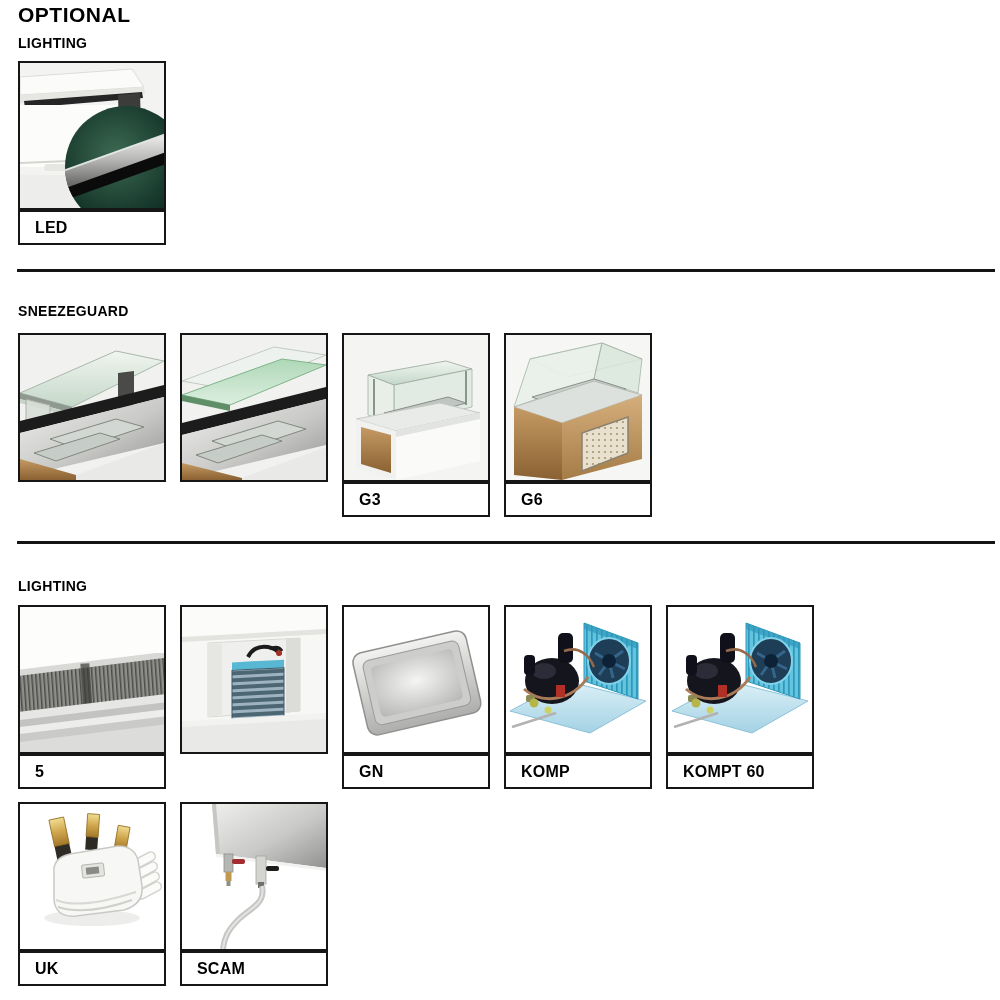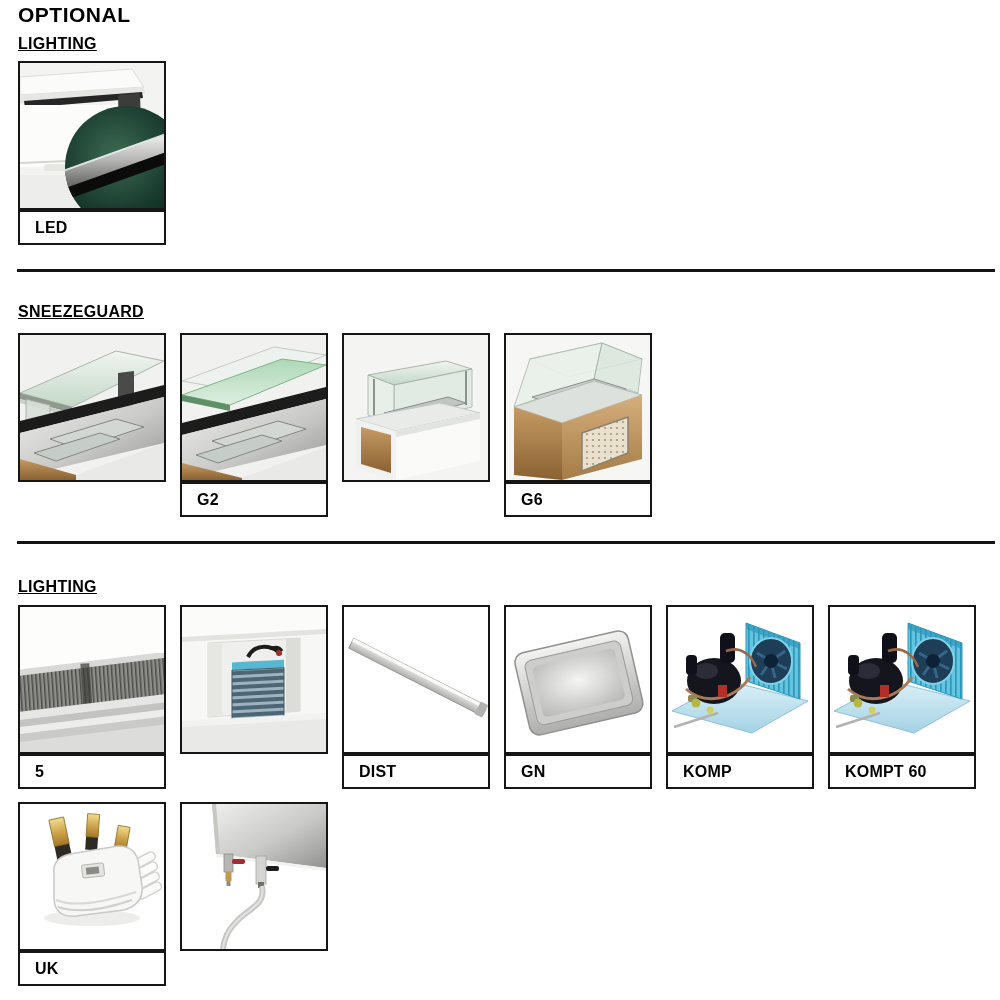--- a/index.html
+++ b/index.html
@@ -2,21 +2,21 @@
 <html><head>
 <meta charset="utf-8">
 <style>
   html,body{margin:0;padding:0;background:#ffffff;}
   .page{
     position:relative;width:1000px;height:1000px;background:#ffffff;
     font-family:"Liberation Sans","DejaVu Sans",sans-serif;color:#000;
     overflow:hidden;
   }
   .h-main{position:absolute;left:18px;font-size:21px;font-weight:bold;letter-spacing:.5px;}
-  .h-sec{position:absolute;left:18px;font-size:16px;font-weight:bold;letter-spacing:.3px;text-decoration:underline;}
+  .h-sec{position:absolute;left:18px;font-size:14px;font-weight:bold;letter-spacing:.3px;}
   .divider{position:absolute;left:17px;width:978px;height:3px;background:#141414;}
   .row{position:absolute;left:18px;display:flex;gap:14px;}
   .item{width:148px;}
   .item-image{
     box-sizing:border-box;width:148px;height:149px;
     border:2px solid #161616;background:#fff;overflow:hidden;
   }
   .item-image svg{display:block;width:144px;height:145px;}
   .item-label{
     box-sizing:border-box;width:148px;height:35px;
@@ -167,42 +167,42 @@
           <polygon points="0,60 48,70 48,76 0,66" fill="#5f8f68"></polygon>
           <polygon points="0,88 144,52 144,64 0,100" fill="#1c1c1c"></polygon>
           <polygon points="16,102 144,68 144,73 16,107" fill="#3a3a38"></polygon>
           <polygon points="0,100 144,64 144,110 0,144" fill="url(#gSteelD)"></polygon>
           <polygon points="30,106 96,86 124,94 58,116" fill="#d2d7d3" stroke="#82887e" stroke-width="1"></polygon>
           <polygon points="14,120 80,100 100,106 36,128" fill="#c6ccc8" stroke="#82887e" stroke-width="1"></polygon>
           <polygon points="0,128 60,143 60,145 0,145" fill="url(#gWood)"></polygon>
           <polygon points="60,143 144,112 144,145 60,145" fill="#e9e9e7"></polygon>
         </svg>
       </div>
-      <div class="item-label">
-        <span>G2</span>
-      </div>
     </div>
 
     <div class="item">
       <div class="item-image">
         <svg viewBox="0 0 144 145">
           <rect width="144" height="145" fill="#f4f4f2"></rect>
           <polygon points="24,40 102,26 128,34 50,50" fill="url(#gGlass)" stroke="#a9b6a9" stroke-width="1"></polygon>
           <polygon points="50,50 128,34 128,72 50,90" fill="#dce8de" opacity="0.75" stroke="#a0b0a2" stroke-width="1"></polygon>
           <polygon points="24,40 50,50 50,90 24,80" fill="#e6eee8" opacity="0.8" stroke="#a0b0a2" stroke-width="1"></polygon>
           <line x1="30" y1="44" x2="30" y2="82" stroke="#8a948a" stroke-width="2"></line>
           <line x1="122" y1="36" x2="122" y2="70" stroke="#8a948a" stroke-width="2"></line>
           <polygon points="40,78 104,62 122,68 58,86" fill="#bfc5c1" stroke="#878d89" stroke-width="1"></polygon>
           <polygon points="12,84 96,68 136,78 52,96" fill="#e9ebe9" stroke="#c6cac6" stroke-width="1"></polygon>
           <polygon points="12,84 52,96 52,145 12,133" fill="#f1f1ef"></polygon>
           <polygon points="17,92 47,100 47,138 17,129" fill="url(#gWood)"></polygon>
           <polygon points="52,96 136,78 136,126 52,145" fill="#fafaf8"></polygon>
           <polygon points="52,96 136,78 136,84 52,102" fill="#e2e4e2"></polygon>
         </svg>
       </div>
+      <div class="item-label">
+        <span>G3</span>
+      </div>
     </div>
 
     <div class="item">
       <div class="item-image">
         <svg viewBox="0 0 144 145">
           <rect width="144" height="145" fill="#f6f6f4"></rect>
           <polygon points="24,24 96,8 136,24 62,42" fill="#eff4ef" opacity="0.9" stroke="#b2c0b2" stroke-width="1"></polygon>
           <polygon points="8,72 24,24 96,8 88,44" fill="#e9f1ea" opacity="0.9" stroke="#aebcae" stroke-width="1"></polygon>
           <polygon points="88,44 96,8 136,24 132,58" fill="#d9e7dc" opacity="0.8" stroke="#a2b2a4" stroke-width="1"></polygon>
           <polygon points="26,62 88,44 120,54 58,74" fill="#c8cec9" stroke="#8a908c" stroke-width="1"></polygon>
@@ -262,35 +262,20 @@
           </g>
           <path d="M66,50 q6,-12 20,-10 q10,2 12,8" fill="none" stroke="#1c1c1c" stroke-width="4"></path>
           <path d="M88,42 q8,-4 12,2" fill="none" stroke="#1c1c1c" stroke-width="3"></path>
           <circle cx="97" cy="46" r="3" fill="#a23028"></circle>
           <polygon points="0,118 144,110 144,145 0,145" fill="#e9e9e7"></polygon>
           <polygon points="0,114 144,106 144,112 0,120" fill="#f2f2f0"></polygon>
         </svg>
       </div>
     </div>
 
-    <div class="item">
-      <div class="item-image">
-        <svg viewBox="0 0 144 145">
-          <rect width="144" height="145" fill="#ffffff"></rect>
-          <g transform="rotate(27 72 72)">
-            <rect x="-2" y="64" width="150" height="11" fill="url(#gSteel)" stroke="#8e8e8c" stroke-width="0.8"></rect>
-            <rect x="-2" y="64" width="150" height="3.5" fill="#fafaf8"></rect>
-            <rect x="140" y="62.5" width="8" height="14" fill="#b2b2b0"></rect>
-          </g>
-        </svg>
-      </div>
-      <div class="item-label">
-        <span>DIST</span>
-      </div>
-    </div>
 
     <div class="item">
       <div class="item-image">
         <svg viewBox="0 0 144 145">
           <rect width="144" height="145" fill="#ffffff"></rect>
           <g transform="rotate(-13 72 72)">
             <rect x="14" y="34" width="116" height="84" rx="10" fill="url(#gSteel)" stroke="#90908e" stroke-width="1.5"></rect>
             <rect x="23" y="43" width="98" height="66" rx="7" fill="#cdcdcb" stroke="#9a9a98" stroke-width="1"></rect>
             <rect x="30" y="50" width="84" height="52" rx="5" fill="url(#gPan)"></rect>
           </g>
@@ -406,16 +391,19 @@
           <rect x="50" y="55" width="13" height="5" rx="2" fill="#a22c30"></rect>
           <rect x="43.5" y="68" width="6" height="9" fill="#c09a50"></rect>
           <rect x="44.5" y="77" width="4" height="5" fill="#8e8e8a"></rect>
           <rect x="74" y="52" width="10" height="28" fill="#d4d4d0" stroke="#a6a6a2" stroke-width="0.8"></rect>
           <rect x="84" y="62" width="13" height="5" rx="2" fill="#1d1d1b"></rect>
           <rect x="76" y="78" width="6" height="6" fill="#6e6e6a"></rect>
           <path d="M80,82 C84,100 68,104 56,116 C46,126 42,134 41,145" fill="none" stroke="#c6c6c4" stroke-width="6"></path>
           <path d="M80,82 C84,100 68,104 56,116 C46,126 42,134 41,145" fill="none" stroke="#e4e4e2" stroke-width="2"></path>
         </svg>
       </div>
+      <div class="item-label">
+        <span>SCAM</span>
+      </div>
     </div>
   </div>
 
 </div>
 
 </body></html>

